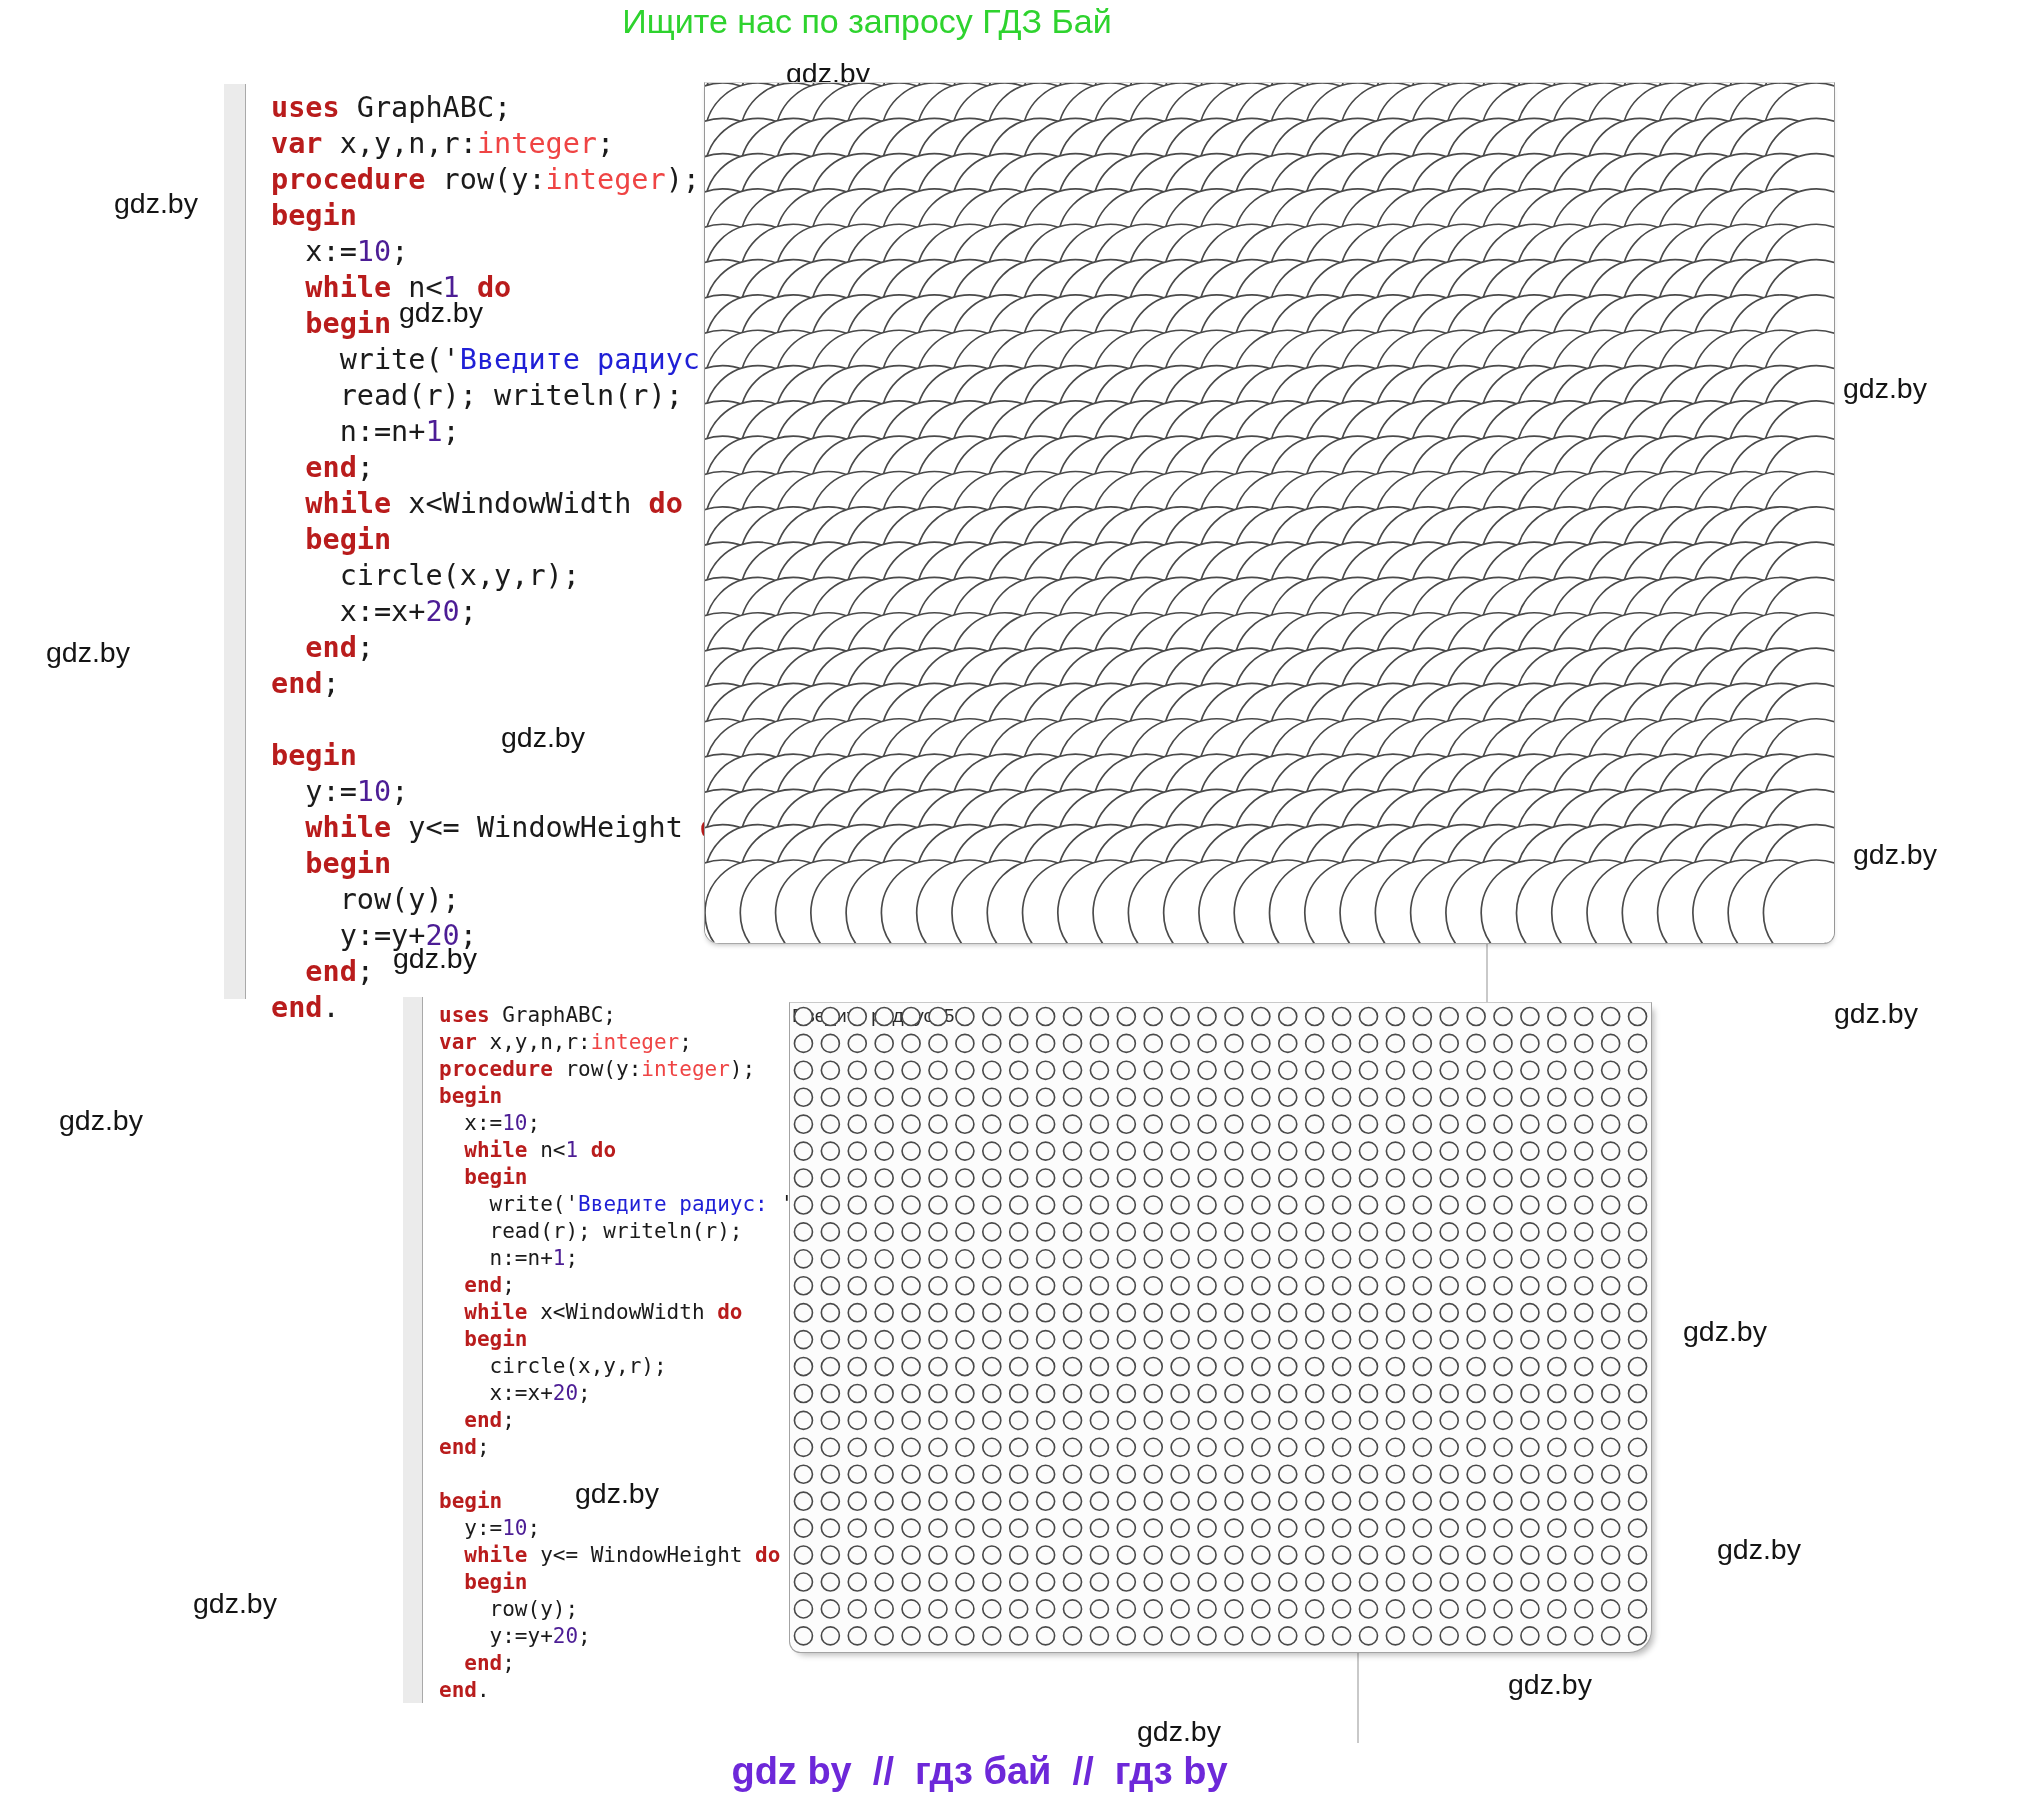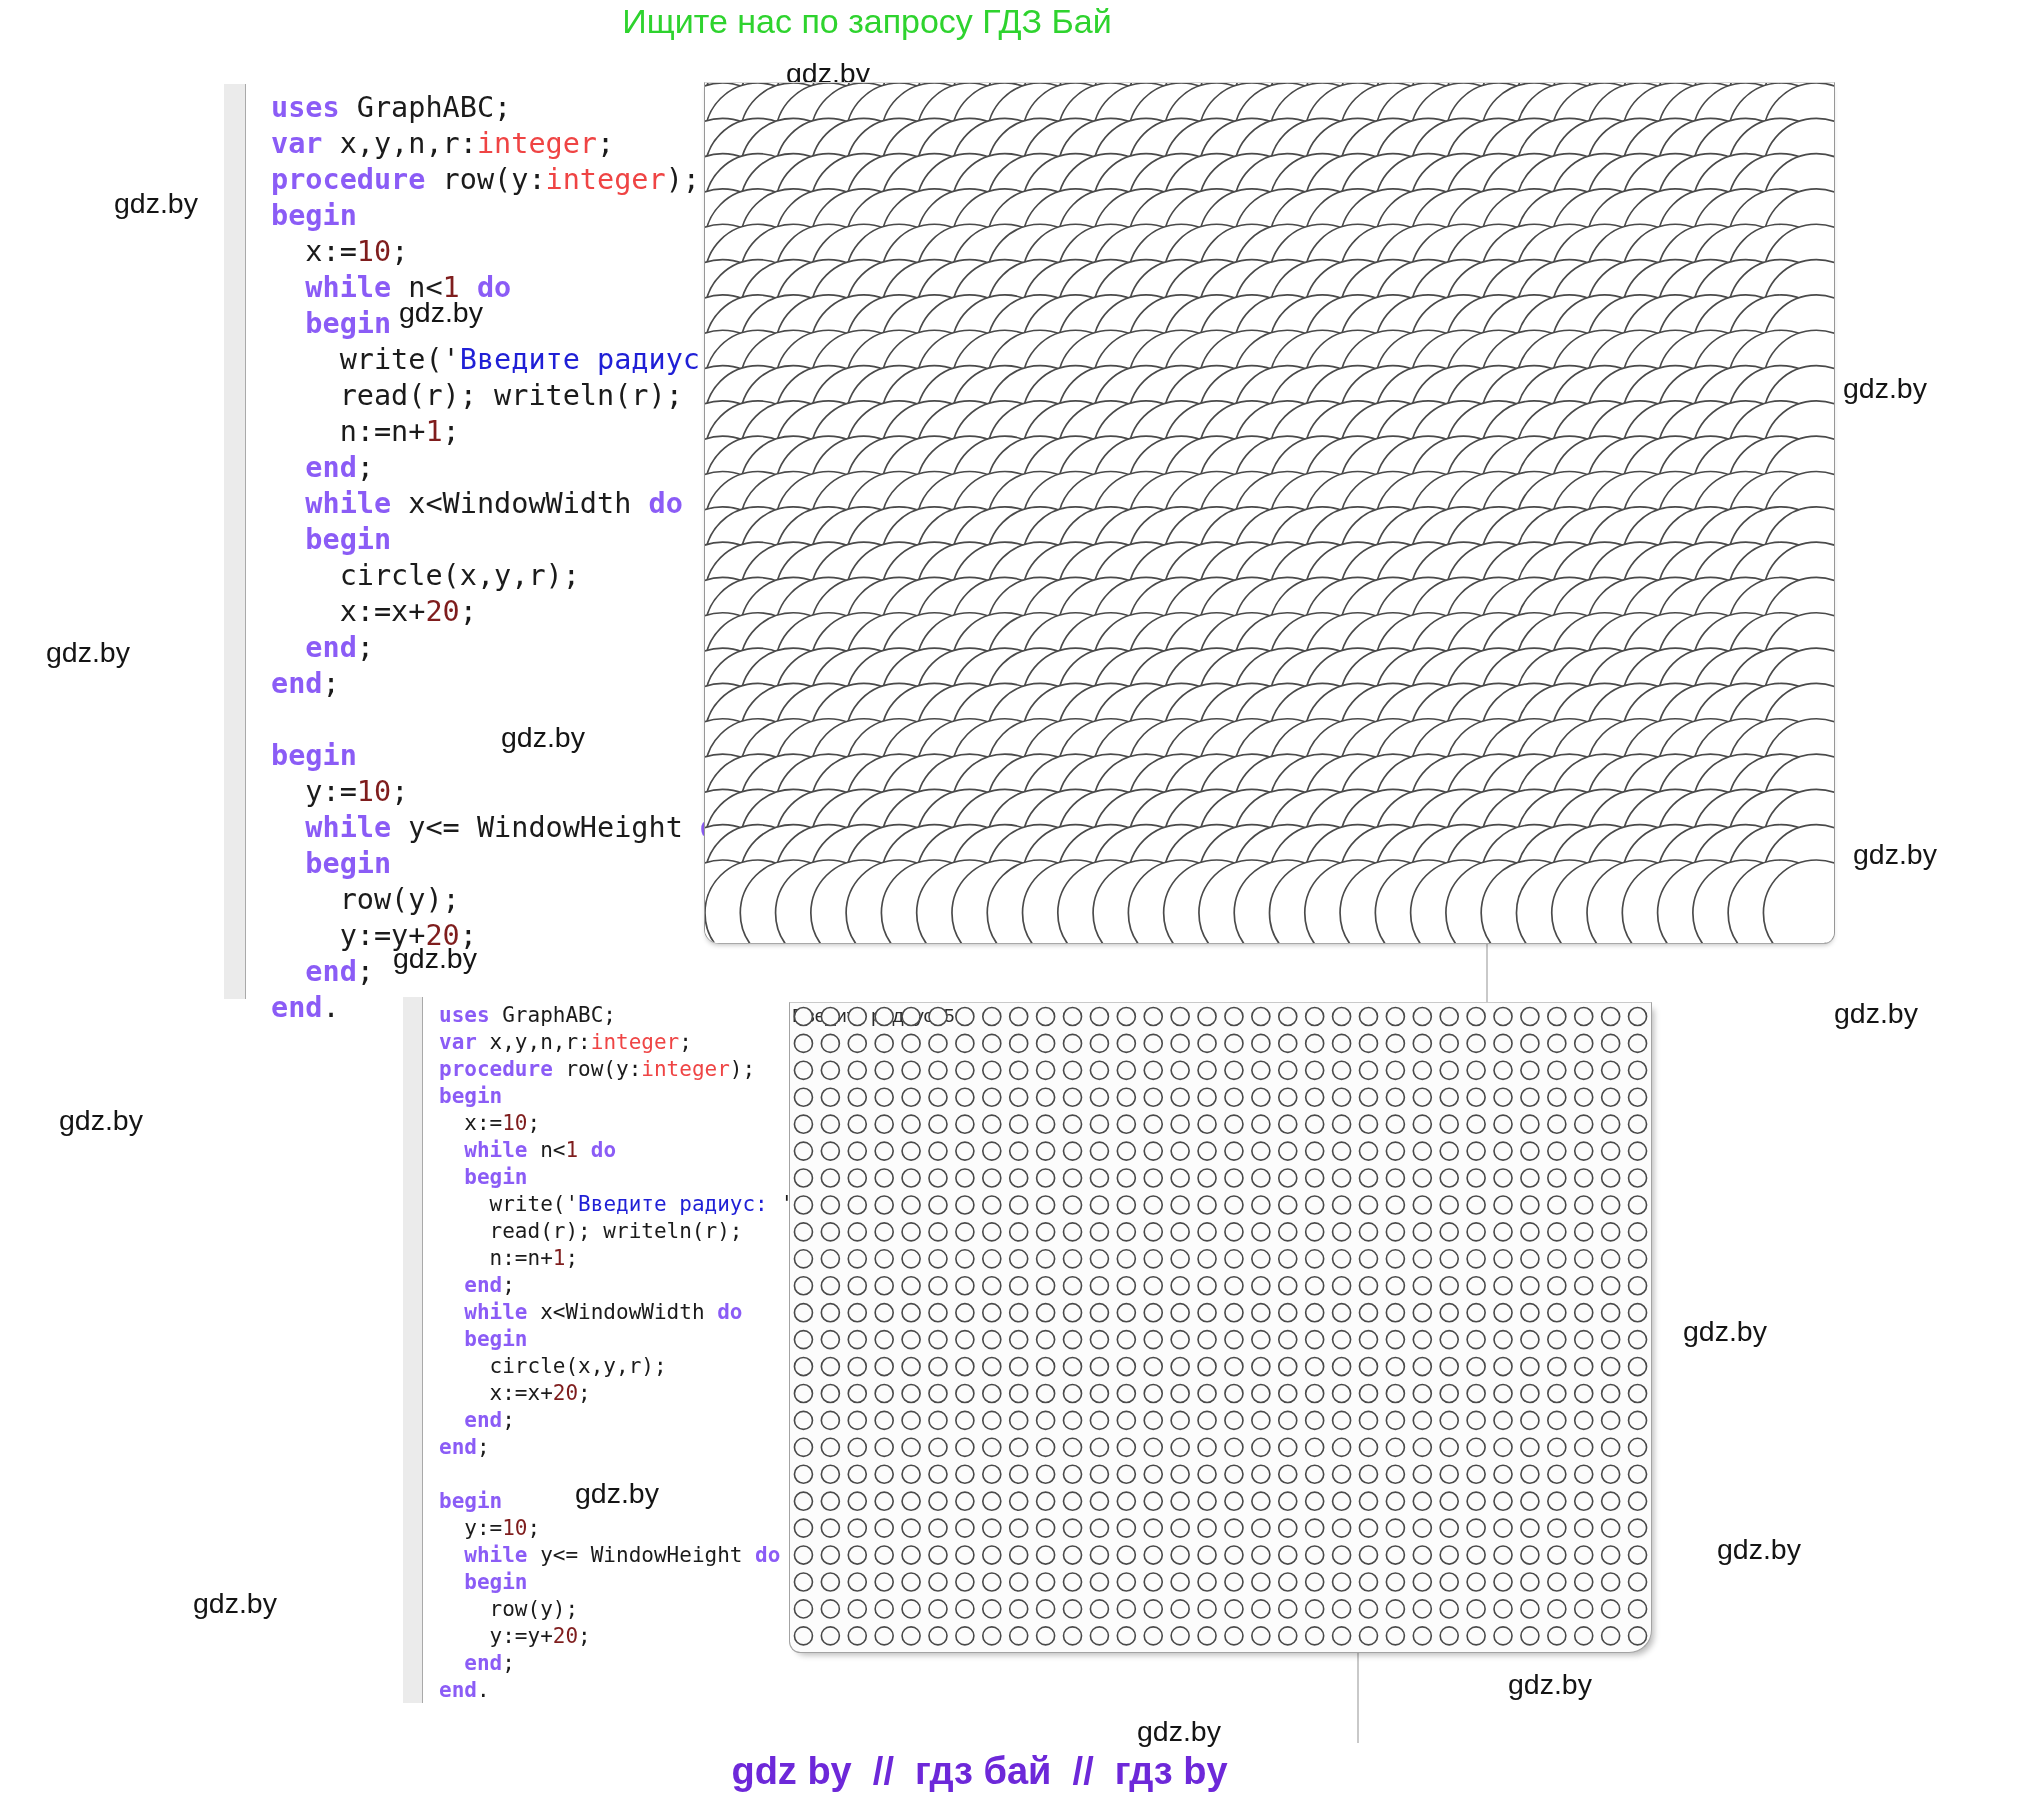--- a/index.html
+++ b/index.html
@@ -9,25 +9,25 @@
          font-size:34px;font-weight:500;}
   .footer{position:absolute;top:1750px;left:0;width:1959px;text-align:center;
           font-size:38px;font-weight:600;white-space:pre;}
   .wm{position:absolute;font-size:28.5px;color:#141414;white-space:nowrap;margin-top:8px;}
   .gutter{position:absolute;background:#ebebeb;border-right:1.9px solid #a9a9a9;}
   .code{position:absolute;font-family:"DejaVu Sans Mono","Liberation Mono",monospace;
         white-space:pre;color:#1b1b1b;}
   .code .line{display:block;}
   .code-1{left:271px;top:90px;font-size:28.5px;line-height:36px;}
   .code-2{left:439px;top:1002px;font-size:21px;line-height:27px;}
-  .cl-k{font-weight:bold;color:#8b5cf6;text-align:right;}
+  .cl-k{font-weight:bold;color:#b91c1c;text-align:right;}
   .cl-p{color:#1b1b1b;}
   .cl-t{color:#ef4444;}
   .cl-s{color:#1f1fd6;}
-  .cl-n{color:#7f1d1d;}
+  .cl-n{color:#4c1d95;}
   .gwin{position:absolute;overflow:hidden;}
   .gwin svg{display:block;width:100%;height:100%;}
   #win1{left:704px;top:82px;width:1129px;height:860px;background:#fff;
         border-left:1.9px solid #979797;border-right:1.9px solid #979797;
         border-bottom:1.9px solid #a8a8a8;border-top:1px solid #d6d6d6;
         border-radius:0 0 11.4px 15px;box-shadow:0 3.8px 5.7px -2.9px rgba(0,0,0,.25);z-index:5;}
   #win2{left:789px;top:1002px;width:861px;height:649px;background:#fcfcfc;
         border-left:1.9px solid #a3a3a3;border-right:1.9px solid #a3a3a3;
         border-bottom:1.9px solid #a3a3a3;border-top:1px solid #c9c9c9;
         border-radius:0 0 23px 11.4px;box-shadow:4.8px 4.8px 6.7px -2.9px rgba(0,0,0,.28);z-index:5;}

